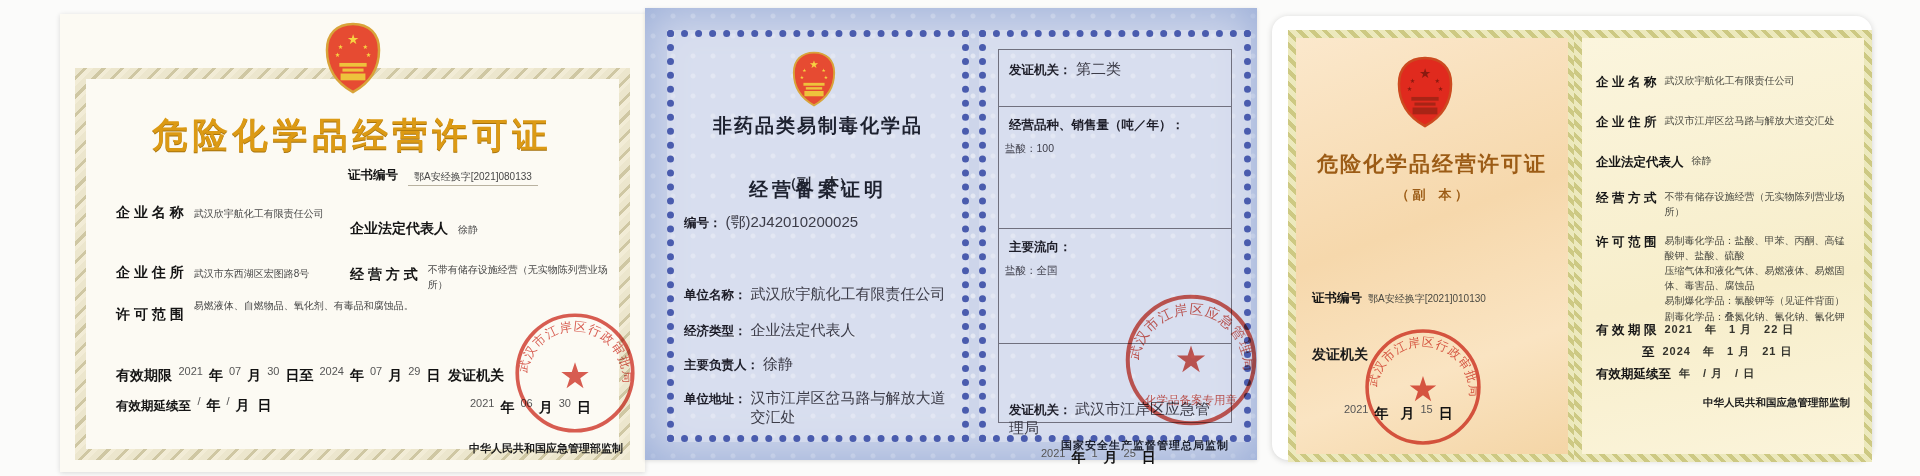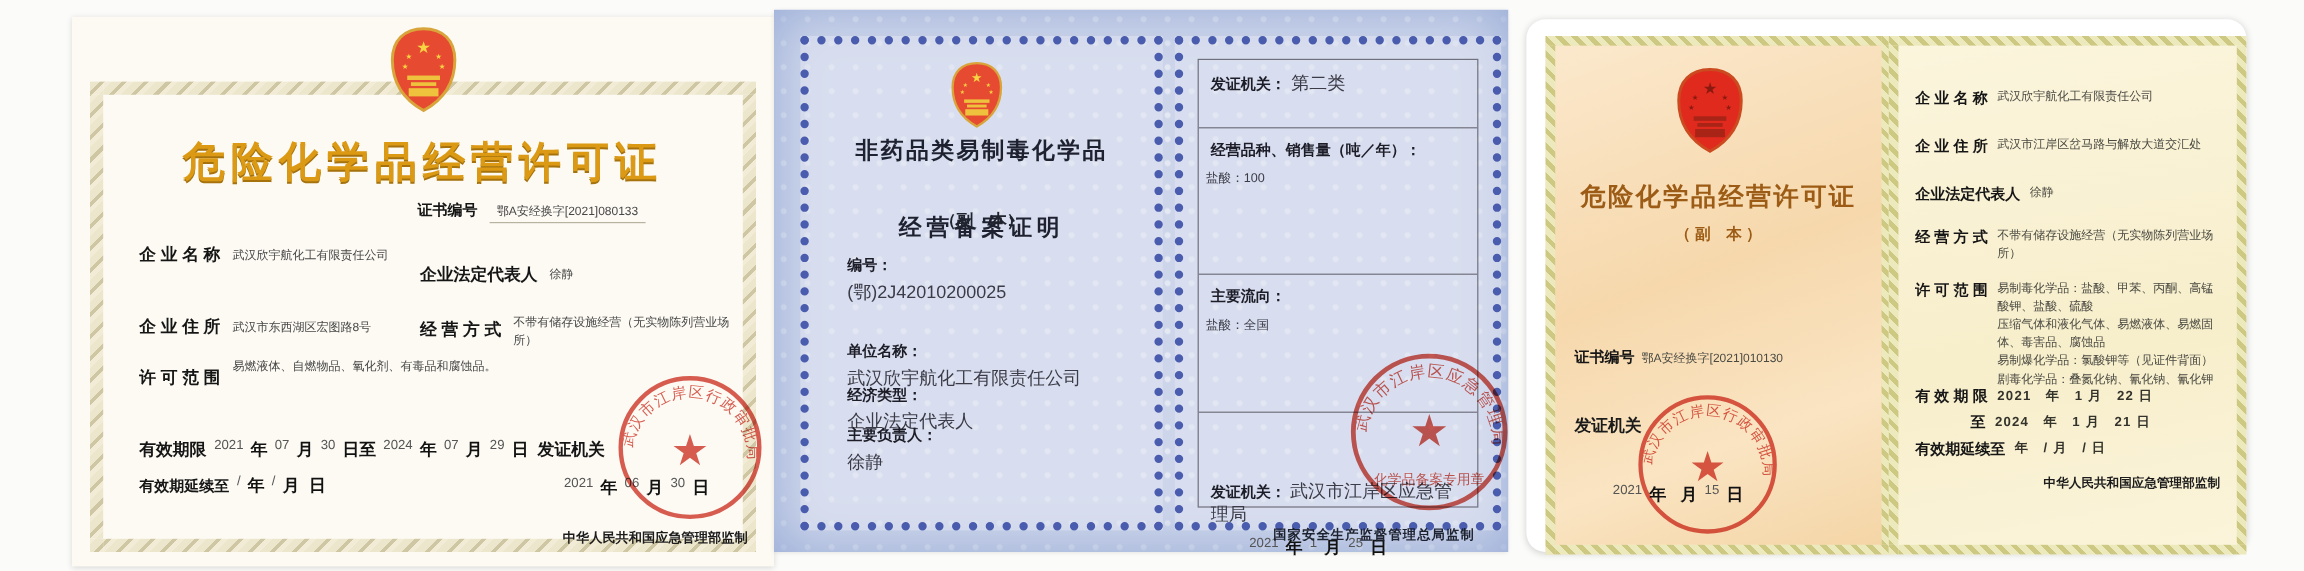--- a/index.html
+++ b/index.html
@@ -48,21 +48,21 @@
             background-size:20px 20px;box-shadow:inset 0 0 46px #97abd6,0 1px 4px rgba(0,0,0,.12);}
   .m-panel{position:absolute;top:22px;height:398px;border:7px dotted #4a5cae;background:rgba(226,230,243,.55);}
   .m-left{left:22px;width:288px;}
   .m-right{left:334px;width:258px;}
   .m-emblem{left:116px;top:14px;width:48px;height:56px;}
   .m-title1{position:absolute;top:76px;left:0;right:0;text-align:center;font-family:"Liberation Serif",serif;
             font-size:19px;font-weight:bold;color:#1e2230;letter-spacing:2px;}
   .m-title2{position:absolute;top:104px;left:0;right:0;text-align:center;font-family:"Liberation Serif",serif;
             font-size:19px;font-weight:bold;color:#1e2230;letter-spacing:4px;margin-top:36px;}
   .m-sub{position:absolute;top:138px;left:0;right:0;text-align:center;font-size:14px;font-weight:bold;color:#20242f;}
-  .mrow{position:absolute;left:32px;right:10px;display:flex;gap:4px;align-items:baseline;flex-direction:column;}
+  .mrow{position:absolute;left:10px;right:10px;display:flex;gap:4px;align-items:baseline;}
   .m-lbl{font-weight:bold;font-size:12.5px;color:#1d1d28;white-space:nowrap;}
   .m-val{font-size:15px;color:#3c3c48;}
   .m-no{top:176px;} .m-validity{top:212px;} .m-org{top:248px;}
   .m-econ{top:284px;} .m-principal{top:318px;} .m-addrrow{top:352px;}
   .m-box{position:absolute;left:12px;right:12px;top:12px;bottom:12px;border:1px solid #70707e;
          display:flex;flex-direction:column;}
   .m-sec{border-bottom:1px solid #70707e;padding:10px 10px 6px 10px;position:relative;}
   .m-sec:last-child{border-bottom:none;flex:1;}
   .m-s1{flex:0 0 40px;} .m-s2{flex:0 0 105px;} .m-s3{flex:0 0 98px;}
   .m-secval{font-size:10.5px;color:#3c3c48;margin-top:8px;margin-left:-4px;}
@@ -202,20 +202,24 @@
         <span class="m-val">武汉欣宇航化工有限责任公司</span>
       </div>
       <div class="mrow m-econ">
         <span class="m-lbl">经济类型：</span>
         <span class="m-val">企业法定代表人</span>
       </div>
       <div class="mrow m-principal">
         <span class="m-lbl">主要负责人：</span>
         <span class="m-val">徐静</span>
       </div>
+      <div class="mrow m-addrrow">
+        <span class="m-lbl">单位地址：</span>
+        <span class="m-val">汉市江岸区岔马路与解放大道交汇处</span>
+      </div>
     </div>
 
     <div class="m-panel m-right">
       <div class="m-box">
         <div class="m-sec m-s1">
           <span class="m-lbl">发证机关：</span>
           <span class="m-val">第二类</span>
         </div>
         <div class="m-sec m-s2">
           <div class="m-lbl">经营品种、销售量（吨／年）：</div>

